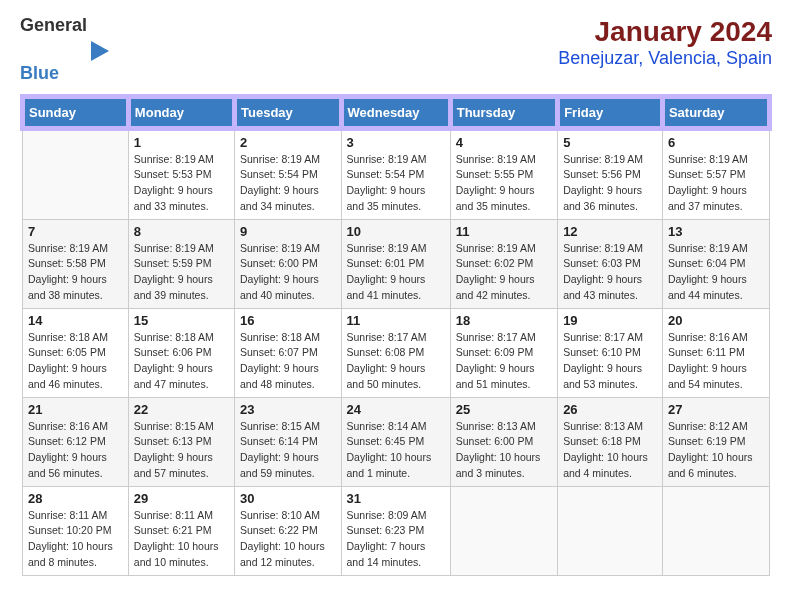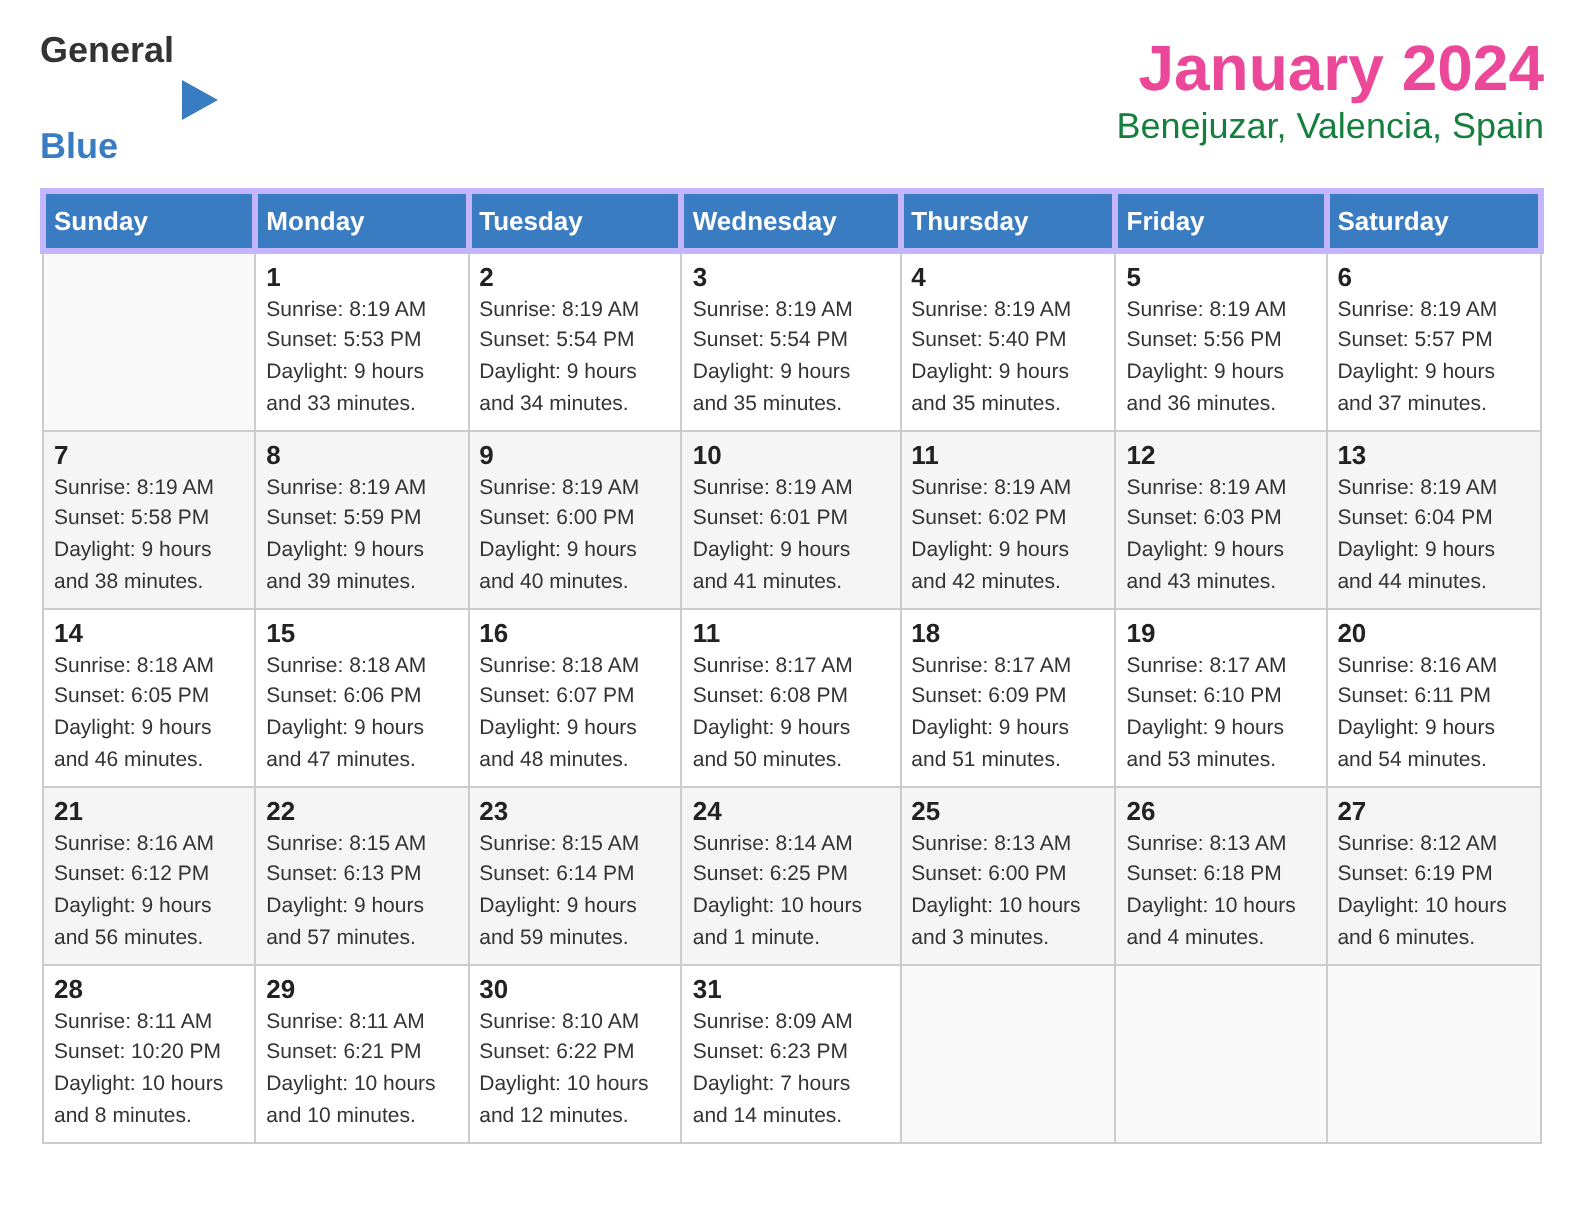--- a/index.html
+++ b/index.html
@@ -27,42 +27,42 @@
       font-size: 18px;
       font-weight: bold;
       line-height: 1.1;
     }
     .logo-text .general { color: #333; }
     .logo-text .blue { color: #3a7cc1; margin-top: 28px; }
     .title-block {
       text-align: right;
     }
     .title-block h1 {
-      font-size: 32px;
+      font-size: 28px;
       font-weight: bold;
-      color: #ec4899;
+      color: #7f1d1d;
     }
     .title-block h2 {
       font-size: 18px;
       font-weight: normal;
-      color: #15803d;
+      color: #1d4ed8;
     }
     .calendar {
       width: 100%;
       border-collapse: collapse;
       font-size: 11px;
     }
     .calendar thead tr th {
       background-color: #3a7cc1;
       color: #fff;
       padding: 6px 4px;
       text-align: left;
       font-size: 13px;
       font-weight: bold;
-      border: 3px solid #c4b5fd;
+      border: 5px solid #c4b5fd;
     }
     .calendar tbody tr td {
       border: 1px solid #ccc;
       padding: 4px 5px;
       vertical-align: top;
       width: 113px;
       min-height: 80px;
       background: #fff;
     }
     .calendar tbody tr:nth-child(even) td {
@@ -144,21 +144,21 @@
           <div class="day-info">
             <div>Sunrise: 8:19 AM</div>
             <div>Sunset: 5:54 PM</div>
             <div>Daylight: 9 hours and 35 minutes.</div>
           </div>
         </td>
         <td>
           <div class="day-num">4</div>
           <div class="day-info">
             <div>Sunrise: 8:19 AM</div>
-            <div>Sunset: 5:40 PM</div>
+            <div>Sunset: 5:55 PM</div>
             <div>Daylight: 9 hours and 35 minutes.</div>
           </div>
         </td>
         <td>
           <div class="day-num">5</div>
           <div class="day-info">
             <div>Sunrise: 8:19 AM</div>
             <div>Sunset: 5:56 PM</div>
             <div>Daylight: 9 hours and 36 minutes.</div>
           </div>
@@ -310,21 +310,21 @@
           <div class="day-info">
             <div>Sunrise: 8:15 AM</div>
             <div>Sunset: 6:14 PM</div>
             <div>Daylight: 9 hours and 59 minutes.</div>
           </div>
         </td>
         <td>
           <div class="day-num">24</div>
           <div class="day-info">
             <div>Sunrise: 8:14 AM</div>
-            <div>Sunset: 6:25 PM</div>
+            <div>Sunset: 6:45 PM</div>
             <div>Daylight: 10 hours and 1 minute.</div>
           </div>
         </td>
         <td>
           <div class="day-num">25</div>
           <div class="day-info">
             <div>Sunrise: 8:13 AM</div>
             <div>Sunset: 6:00 PM</div>
             <div>Daylight: 10 hours and 3 minutes.</div>
           </div>

